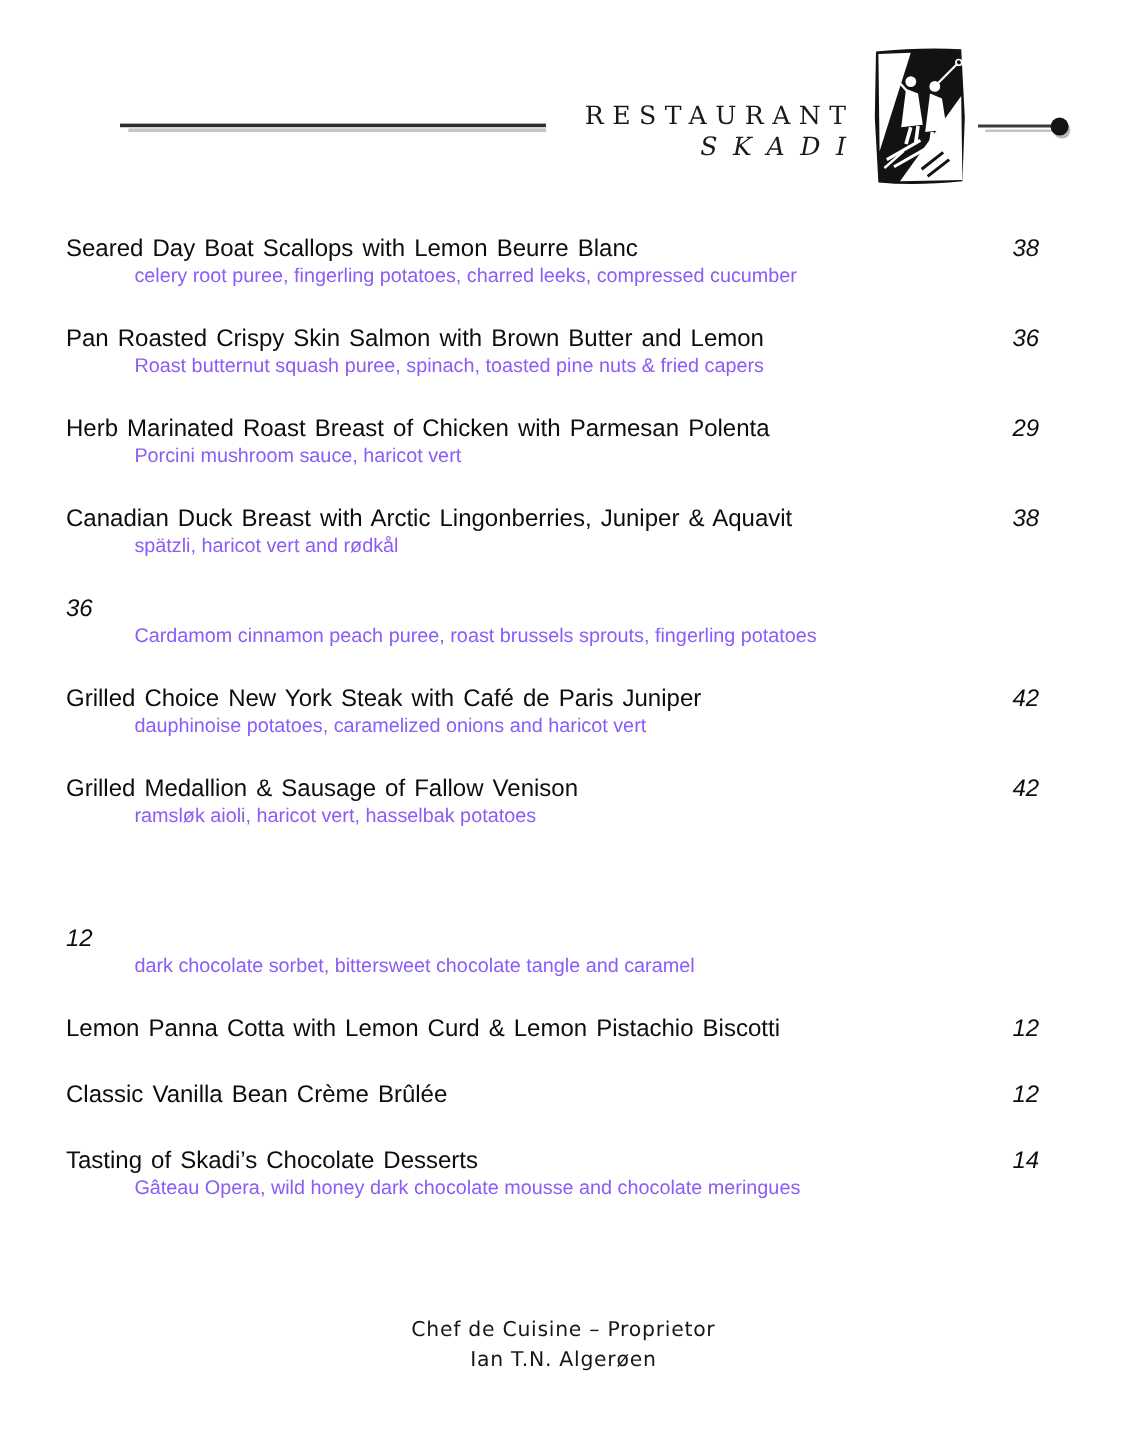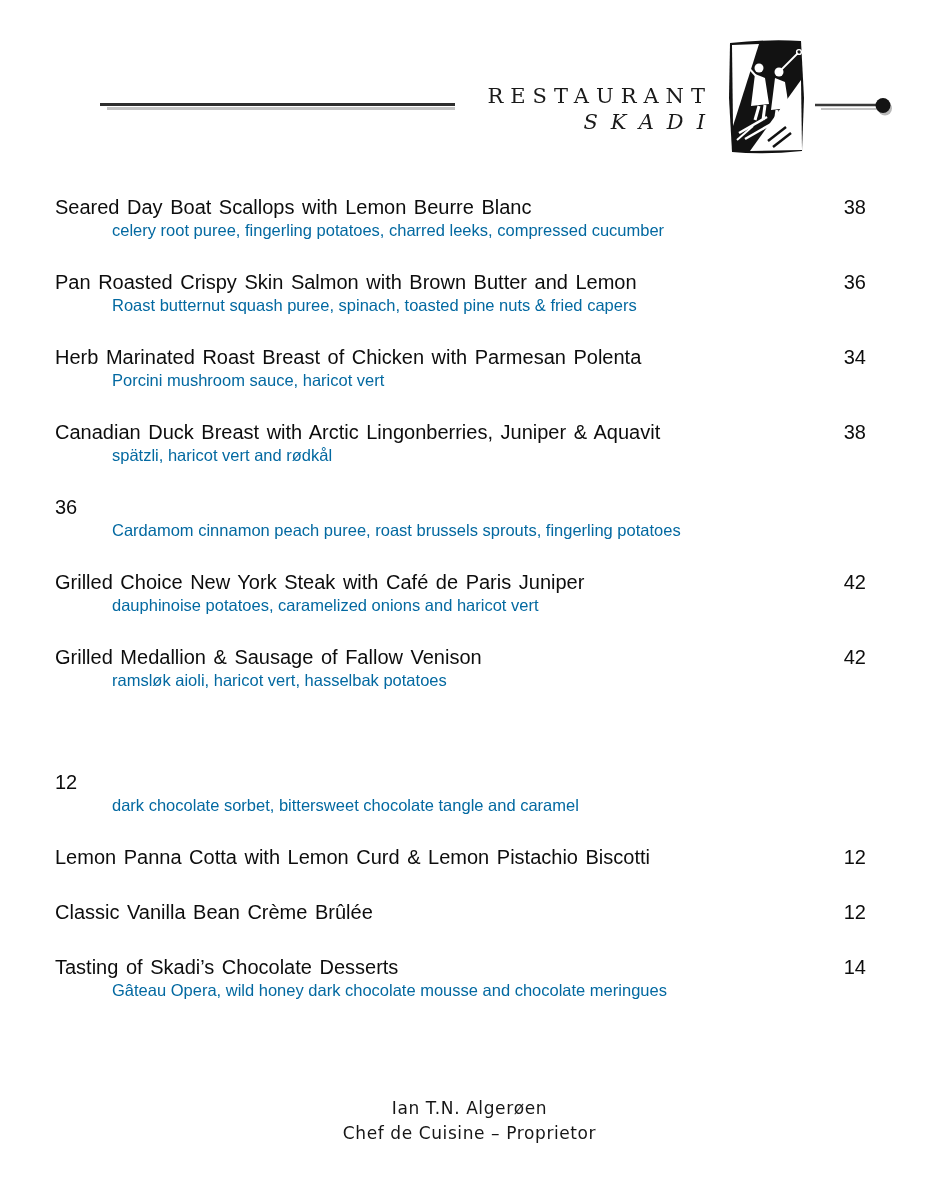--- a/index.html
+++ b/index.html
@@ -35,22 +35,22 @@
   .logo svg { width: 100%; height: 100%; display: block; }
 
   .pole { position: absolute; left: 815px; top: 96px; width: 80px; height: 22px; }
   .pole svg { width: 100%; height: 100%; display: block; }
 
   
   .menu { position: absolute; top: 195px; left: 55px; right: 73px; }
   .menu-item { margin-bottom: 30px; }
   .item-row { display: flex; justify-content: space-between; align-items: center; }
   .item-title { font-size: 20px; line-height: 25px; word-spacing: 2px; color: #0d0d0d; }
-  .item-price { font-size: 20px; line-height: 25px; color: #0d0d0d; }
-  .item-desc { font-size: 16.5px; line-height: 20px; margin-left: 57px; color: #0369a1; }
+  .item-price { font-size: 20px; line-height: 25px; color: #0d0d0d; font-style: italic; }
+  .item-desc { font-size: 16.5px; line-height: 20px; margin-left: 57px; color: #8b5cf6; }
   .section-gap { height: 50px; }
 
   
   .footer {
     position: absolute; top: 1096px; left: 0; width: 100%;
     text-align: center;
     font-family: "DejaVu Sans", sans-serif;
     font-size: 17px; line-height: 25px; letter-spacing: 0.6px;
     color: #161616;
   }
@@ -127,21 +127,21 @@
     <div class="item-row">
       <span class="item-title">Pan Roasted Crispy Skin Salmon with Brown Butter and Lemon</span>
       <span class="item-price">36</span>
     </div>
     <div class="item-desc">Roast butternut squash puree, spinach, toasted pine nuts &amp; fried capers</div>
   </div>
 
   <div class="menu-item">
     <div class="item-row">
       <span class="item-title">Herb Marinated Roast Breast of Chicken with Parmesan Polenta</span>
-      <span class="item-price">34</span>
+      <span class="item-price">29</span>
     </div>
     <div class="item-desc">Porcini mushroom sauce, haricot vert</div>
   </div>
 
   <div class="menu-item">
     <div class="item-row">
       <span class="item-title">Canadian Duck Breast with Arctic Lingonberries, Juniper &amp; Aquavit</span>
       <span class="item-price">38</span>
     </div>
     <div class="item-desc">spätzli, haricot vert and rødkål</div>
@@ -199,17 +199,17 @@
     <div class="item-row">
       <span class="item-title">Tasting of Skadi’s Chocolate Desserts</span>
       <span class="item-price">14</span>
     </div>
     <div class="item-desc">Gâteau Opera, wild honey dark chocolate mousse and chocolate meringues</div>
   </div>
 </div>
   </div>
 
   <div class="footer">
+    <div>Chef de Cuisine – Proprietor</div>
     <div>Ian T.N. Algerøen</div>
-    <div>Chef de Cuisine – Proprietor</div>
   </div>
 
 </div>
 
 </body></html>

